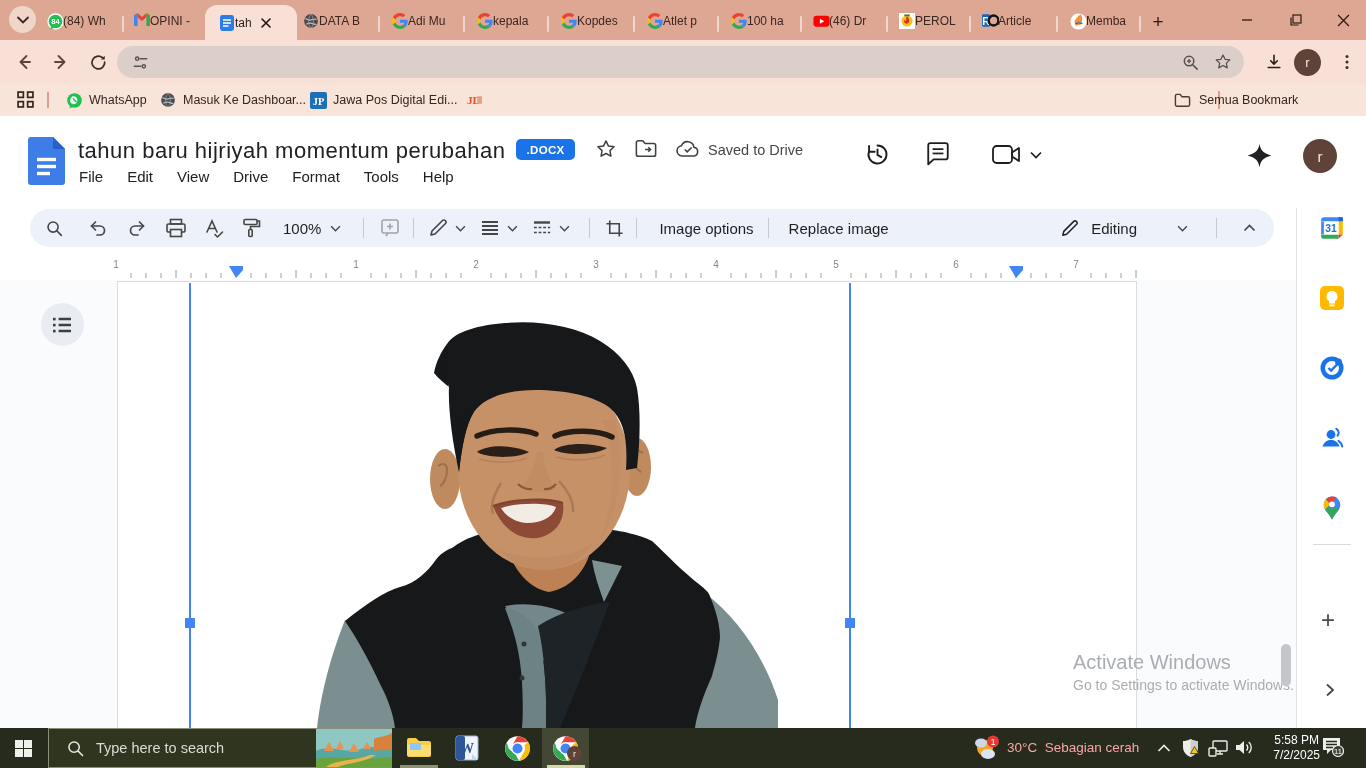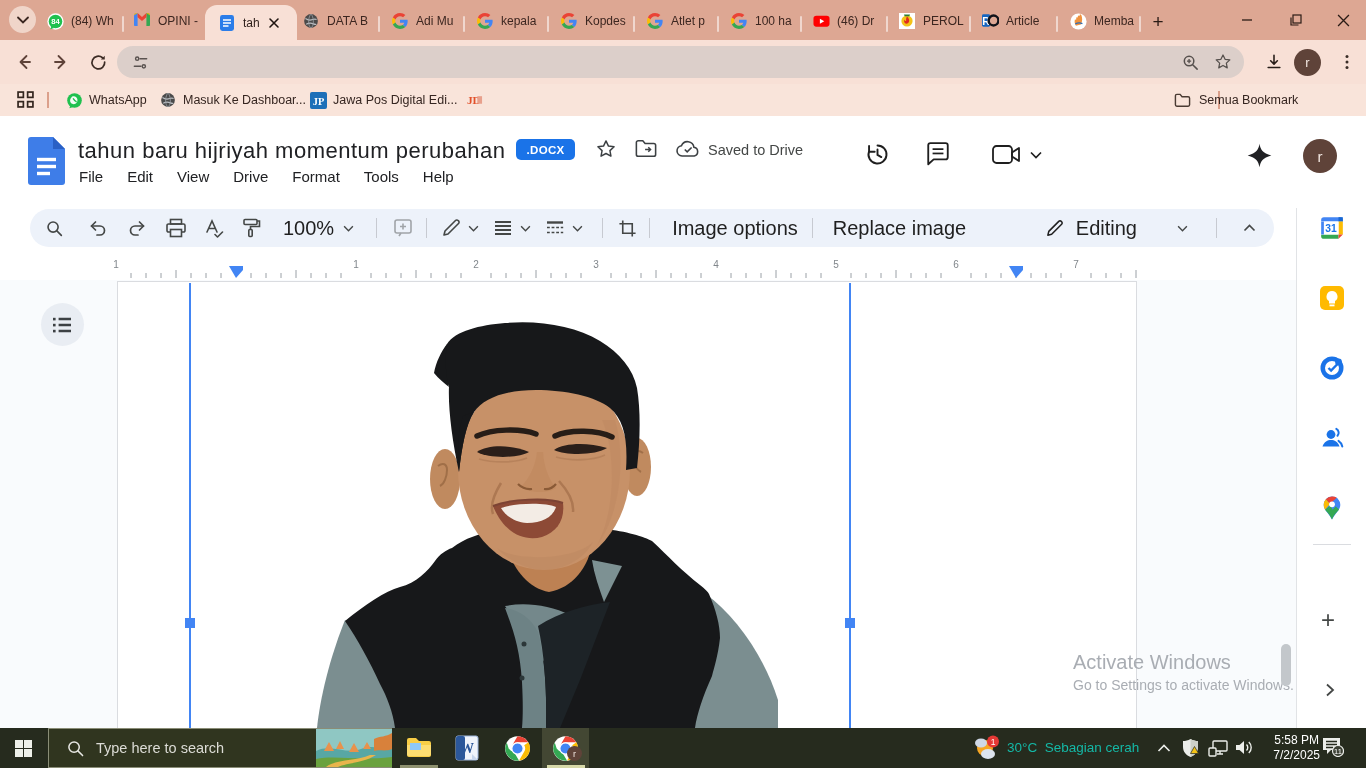--- a/index.html
+++ b/index.html
@@ -6,21 +6,21 @@
   html,body { width:1366px; height:768px; overflow:hidden; font-family:"Liberation Sans", sans-serif; }
   .abs { position:absolute; }
   #screen { position:relative; width:1366px; height:768px; background:#fff; }
 
   
   #tabstrip { position:absolute; left:0; top:0; width:1366px; height:40px; background:#dda793; }
   #navrow   { position:absolute; left:0; top:40px; width:1366px; height:44px; background:#f8e0d6; }
   #bookrow  { position:absolute; left:0; top:84px; width:1366px; height:32px; background:#f9e4da; }
   .tab { position:absolute; top:6px; height:30px; display:flex; align-items:center; font-size:12px; color:#3c2620; white-space:nowrap; overflow:hidden; }
   .tabsep { position:absolute; top:16px; width:2px; height:16px; background:rgba(255,255,255,.55); border-radius:1px; }
-  .tabico { display:inline-block; width:16px; height:16px; margin-right:8px; flex:none; }
+  .tabico { display:inline-block; width:16px; height:16px; margin-right:0; flex:none; }
   #activetab { position:absolute; left:205px; top:5px; width:92px; height:35px; background:#f8e0d6; border-radius:12px 12px 0 0; display:flex; align-items:center; padding-left:14px; font-size:12px; color:#2c1d18; }
   .wctl { position:absolute; top:0; width:46px; height:40px; display:flex; align-items:center; justify-content:center; color:#3a2620; }
 
   #urlpill { position:absolute; left:117px; top:6px; width:1127px; height:32px; border-radius:16px; background:#dccfca; display:flex; align-items:center; }
   .navico { position:absolute; top:6px; width:32px; height:32px; display:flex; align-items:center; justify-content:center; }
 
   .bk { position:absolute; top:0; height:32px; display:flex; align-items:center; font-size:12.5px; color:#352520; }
 
   
   #docsarea { position:absolute; left:0; top:116px; width:1366px; height:444px; background:#fff; }
@@ -28,21 +28,21 @@
   .badge { position:absolute; left:516px; top:23px; width:59px; height:21px; background:#1a73e8; color:#fff; border-radius:5px; font-size:11.5px; font-weight:bold; display:flex; align-items:center; justify-content:center; letter-spacing:.3px; }
   #menubar { position:absolute; left:79px; top:52px; font-size:15px; color:#202124; }
   #menubar span { margin-right:24px; }
   #savedtext { position:absolute; left:708px; top:26px; font-size:14.5px; color:#444746; }
   #sharebtn { position:absolute; left:1072px; top:20px; width:153px; height:40px; background:#c2e7ff; border-radius:20px; display:flex; align-items:center; color:#001d35; font-size:14px; font-weight:bold; }
   #avatar1 { position:absolute; left:1303px; top:23px; width:34px; height:34px; border-radius:50%; background:#5f4339; color:#f3e8e2; display:flex; align-items:center; justify-content:center; font-size:15px; }
 
   
   #toolbar { position:absolute; left:30px; top:93px; width:1244px; height:38px; background:#edf2fa; border-radius:19px; display:flex; align-items:center; color:#444746; }
   .tsep { width:1px; height:20px; background:#c7cad1; margin:0 6px; flex:none; }
-  .tbtxt { font-size:20px; color:#1f1f1f; }
+  .tbtxt { font-size:15px; color:#1f1f1f; }
 
   
   #ruler { position:absolute; left:0; top:136px; width:1366px; height:28px; background:#fff; }
 
   
   #docbg { position:absolute; left:0; top:164px; width:1296px; height:448px; background:#f9fbfd; }
   #page { position:absolute; left:117px; top:165px; width:1020px; height:447px; background:#fff; border-left:1px solid #dadce0; border-right:1px solid #dadce0; border-top:1px solid #dadce0; }
   #outlinebtn { position:absolute; left:41px; top:187px; width:43px; height:43px; border-radius:50%; background:#e9edf3; display:flex; align-items:center; justify-content:center; }
 
   
@@ -683,21 +683,21 @@
     <div class="abs" style="left:547px; top:37px; width:38px; height:3px; background:#d6d8a8;"></div>
     <div class="abs" style="left:400px; top:37px; width:38px; height:3px; background:#8e916f;"></div>
 
     <svg class="abs" style="left:972px; top:7px;" width="30" height="26" viewBox="0 0 30 26">
         <circle cx="13" cy="13" r="8" fill="#f6a623"></circle>
         <ellipse cx="9" cy="8" rx="6" ry="4.5" fill="#cfd8e6"></ellipse>
         <ellipse cx="16" cy="19" rx="7" ry="5" fill="#dde4ee"></ellipse>
         <circle cx="21" cy="6.5" r="6" fill="#e53935"></circle>
         <text x="21" y="9.5" font-size="8.5" fill="#fff" text-anchor="middle" font-family="Liberation Sans">1</text>
       </svg>
-    <div class="abs" style="left:1007px; top:12px; color:#14b8a6; font-size:13.5px;text-align:center;">30°C&nbsp;&nbsp;Sebagian cerah</div>
+    <div class="abs" style="left:1007px; top:12px; color:#fca5a5; font-size:13.5px;text-align:center;">30°C&nbsp;&nbsp;Sebagian cerah</div>
     <svg class="abs" style="left:1157px; top:15px;" width="14" height="10" viewBox="0 0 14 10">
         <path d="M1.5 8 L7 2.5 L12.5 8" stroke="#eceeea" stroke-width="1.6" fill="none"></path>
       </svg>
     <svg class="abs" style="left:1181px; top:10px;" width="19" height="20" viewBox="0 0 19 20">
         <path d="M9.5 1 C12 2.5 14.5 3 17 3 V9 c0 5-3.5 8.5-7.5 10 C5.5 17.5 2 14 2 9 V3 C4.5 3 7 2.5 9.5 1 z" fill="#eceeea"></path>
         <path d="M9.5 1 C12 2.5 14.5 3 17 3 V9 c0 5-3.5 8.5-7.5 10 z" fill="#cdd0c8"></path>
         <path d="M13.5 18.5 l4-7 4 7 z" fill="#f5c518" stroke="#3a3a28" stroke-width=".8" transform="translate(-4,-3)"></path>
       </svg>
     <svg class="abs" style="left:1208px; top:12px;" width="20" height="17" viewBox="0 0 20 17">
         <rect x="5" y="1" width="14" height="10" rx="1" fill="none" stroke="#eceeea" stroke-width="1.4"></rect>

